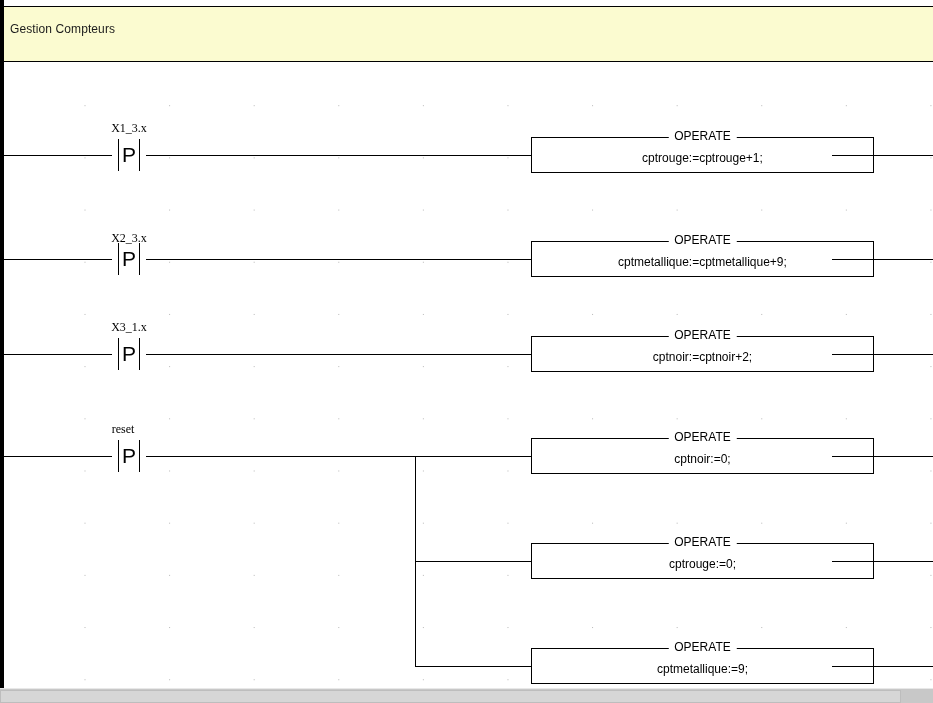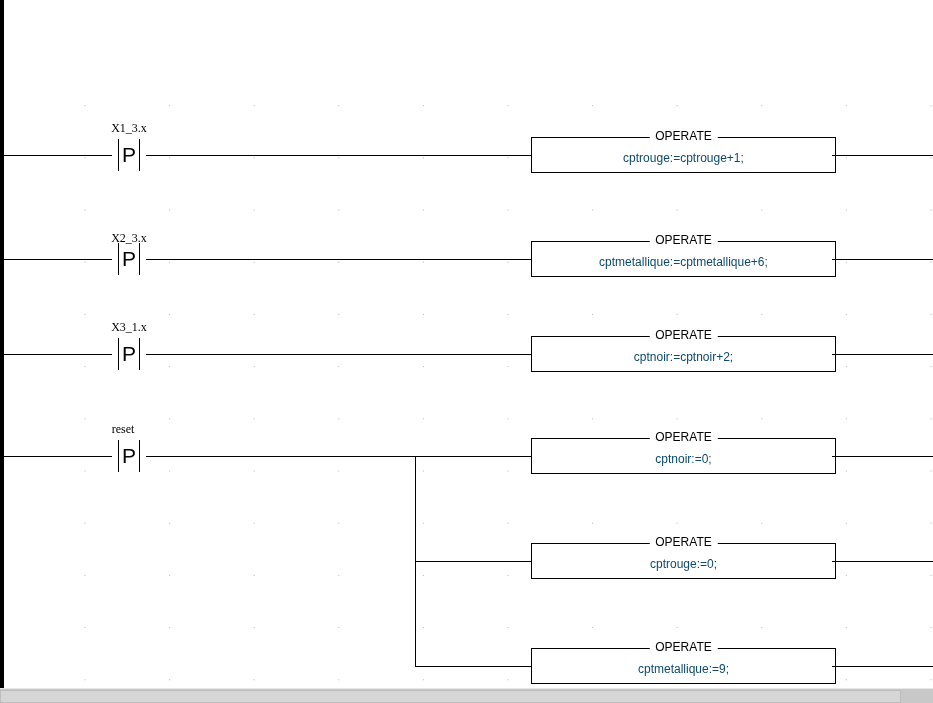--- a/index.html
+++ b/index.html
@@ -113,21 +113,21 @@
     font-size: 12px;
     color: #000000;
     white-space: nowrap;
     text-align: center;
     font-family: Liberation Serif, serif;
   }
 
   
   .operate-block {
     position: absolute;
-    width: 305px;
+    width: 343px;
     height: 36px;
     box-sizing: border-box;
     border: 1.6px solid #000000;
     background: #ffffff;
   }
   
   .operate-block .title {
     position: absolute;
     left: 50%;
     transform: translateX(-50%);
@@ -139,21 +139,21 @@
     line-height: 16px;
     white-space: nowrap;
   }
   .operate-block .body {
     position: absolute;
     left: 0;
     right: 0;
     top: 13px;
     text-align: center;
     font-size: 12px;
-    color: #0c4a6e;
+    color: #000000;
     white-space: nowrap;
   }
 
   
   #hscroll {
     position: absolute;
     left: 0;
     top: 688px;
     width: 933px;
     height: 15px;
@@ -172,20 +172,23 @@
     box-sizing: border-box;
   }
 </style>
 </head>
 <body>
 
 <div id="editor-window">
 
   <div class="left-rail"></div>
 
+  <div id="network-header">
+    <div class="title">Gestion Compteurs</div>
+  </div>
 
   <div id="ladder-canvas">
 
     <div>
       <div class="wire-h" style="left:0px;  top:92px; width:108px;"></div>
       <div class="contact" style="left:108px; top:76px;">
         <div class="bar left"></div>
         <div class="bar right"></div>
         <div class="glyph">P</div>
       </div>
@@ -205,21 +208,21 @@
       <div class="contact" style="left:108px; top:180px;">
         <div class="bar left"></div>
         <div class="bar right"></div>
         <div class="glyph">P</div>
       </div>
       <div class="contact-label" style="left:85px; top:168px; width:80px;">X2_3.x</div>
       <div class="wire-h" style="left:142px; top:196px; width:388px;"></div>
 
       <div class="operate-block" style="left:527px; top:178px;">
         <div class="title">OPERATE</div>
-        <div class="body">cptmetallique:=cptmetallique+6;</div>
+        <div class="body">cptmetallique:=cptmetallique+9;</div>
       </div>
 
       <div class="wire-h" style="left:828px; top:196px; width:101px;"></div>
     </div>
 
     <div>
       <div class="wire-h" style="left:0px;  top:291px; width:108px;"></div>
       <div class="contact" style="left:108px; top:275px;">
         <div class="bar left"></div>
         <div class="bar right"></div>

